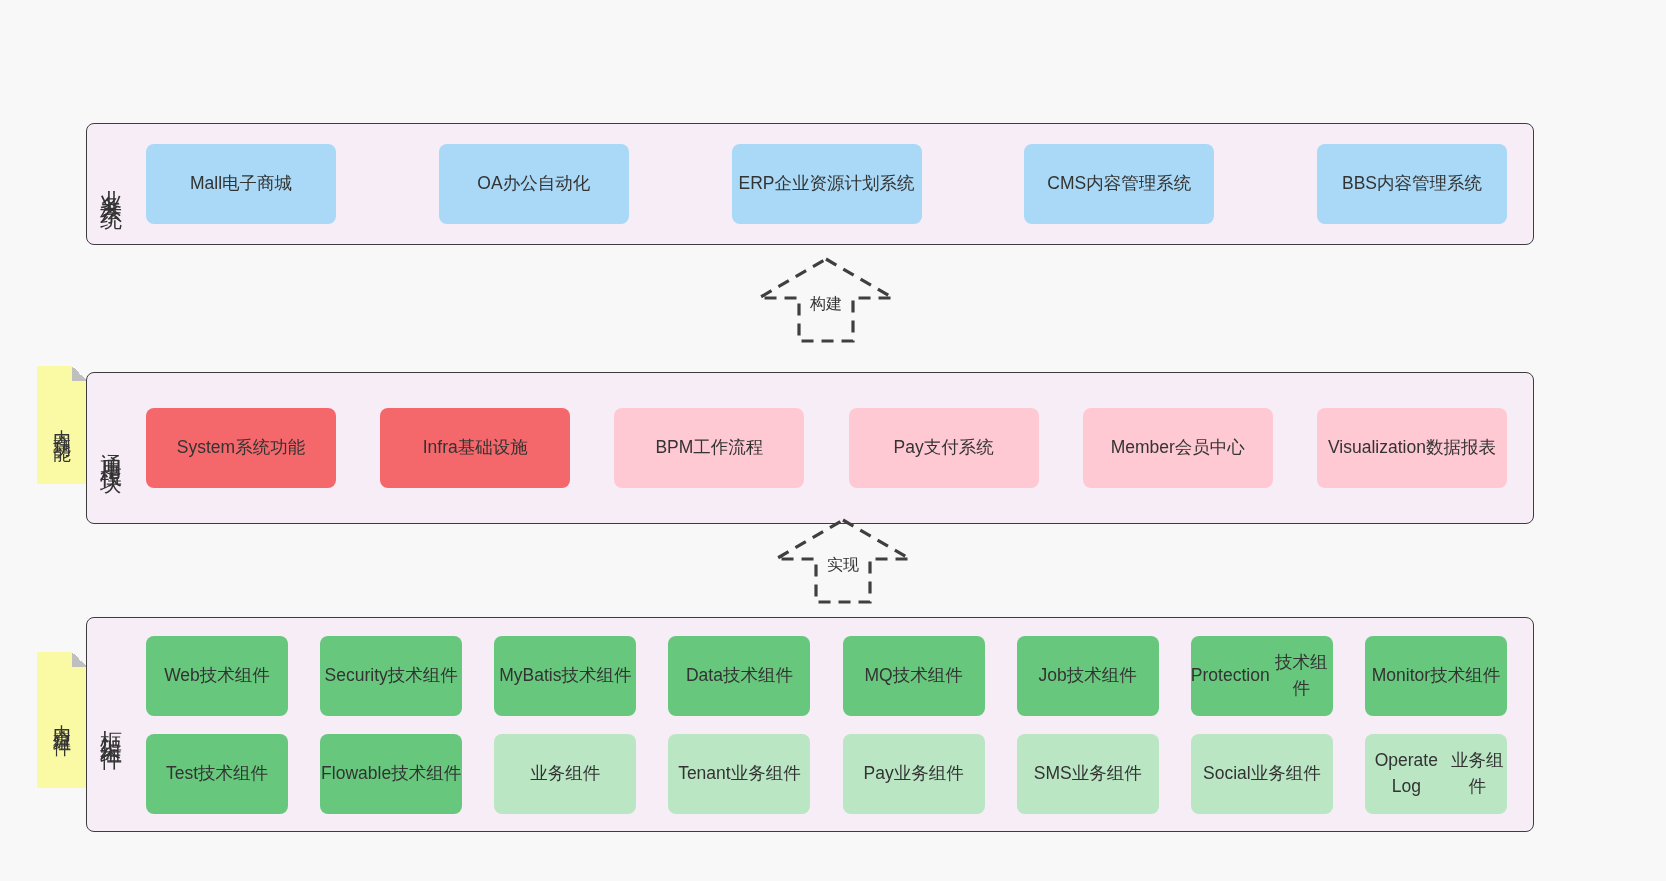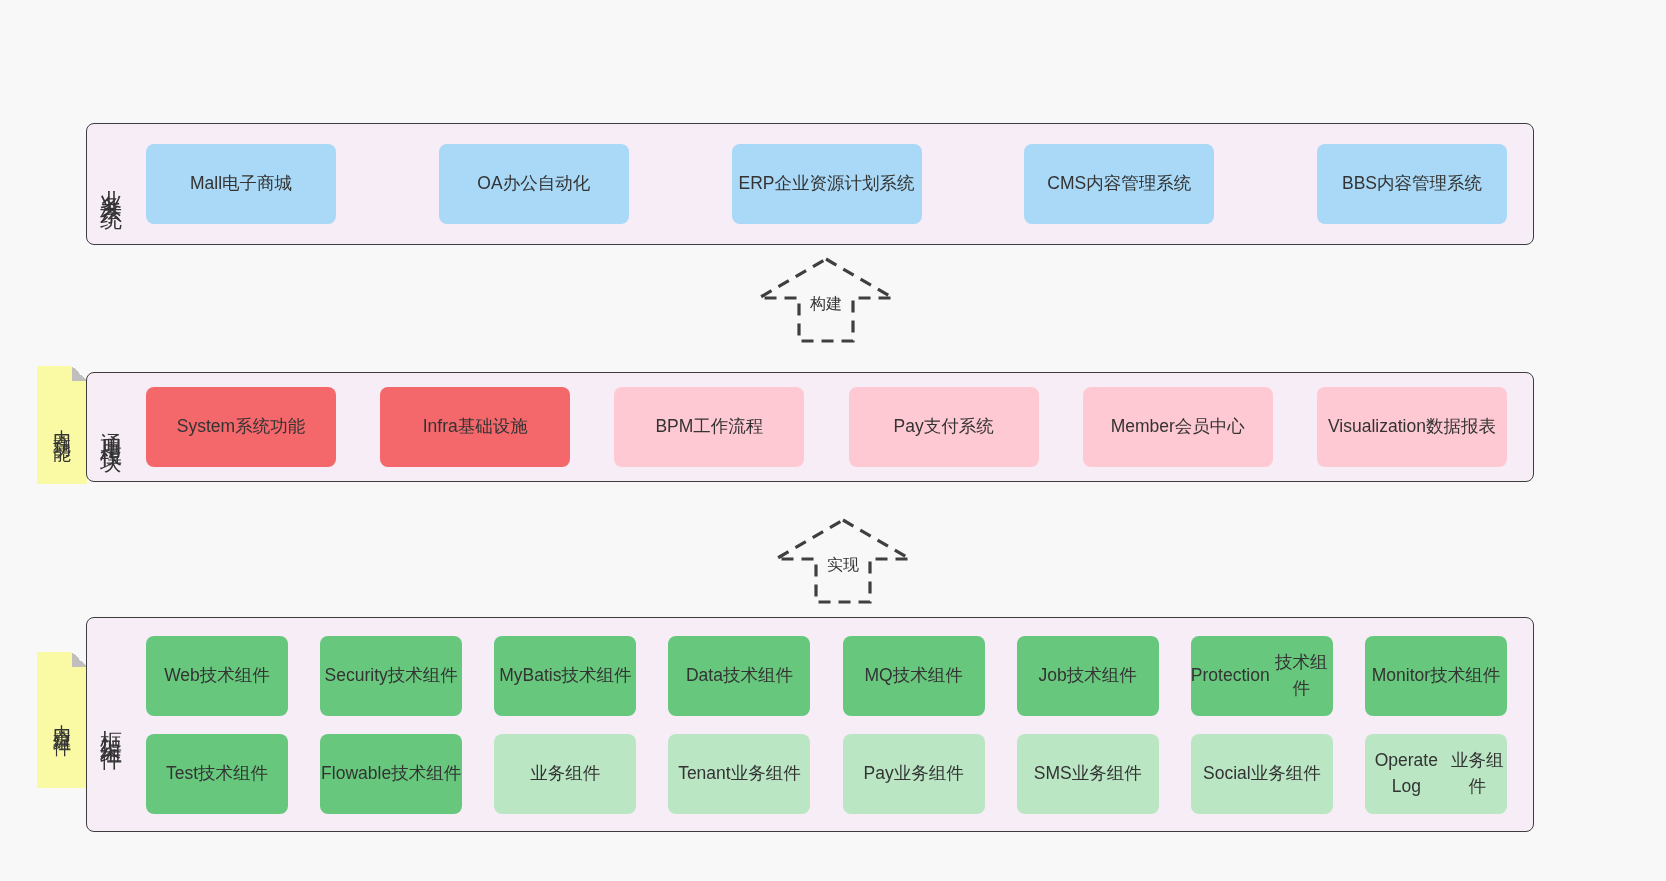--- a/index.html
+++ b/index.html
@@ -17,21 +17,21 @@
   }
   *{box-sizing:border-box;margin:0;padding:0;}
   html,body{background:var(--page-bg);}
   body{font-family:"Liberation Sans","DejaVu Sans",sans-serif;color:var(--text);}
   .stage{position:relative;width:1666px;height:881px;background:var(--page-bg);overflow:hidden;}
 
   
   .band{position:absolute;left:86px;width:1448px;background:var(--band-bg);
         border:1.5px solid var(--band-border);border-radius:8px;z-index:1;}
   .band-0{top:123px;height:122px;}
-  .band-1{top:372px;height:110px;}
+  .band-1{top:372px;height:152px;}
   .band-2{top:617px;height:215px;}
   .band-label{position:absolute;left:13px;top:50%;transform:translateY(-50%);
         writing-mode:vertical-lr;text-orientation:upright;
         font-size:22px;letter-spacing:6px;line-height:1;color:var(--text);white-space:nowrap;}
   .rows{position:absolute;left:59px;right:26px;top:0;bottom:0;
         display:flex;flex-direction:column;justify-content:center;gap:18px;}
   .row{display:flex;justify-content:space-between;}
   .box{border-radius:8px;height:80px;display:flex;flex-direction:row;
         align-items:center;justify-content:center;text-align:center;
         font-size:17.5px;line-height:1.45;color:var(--text);}

